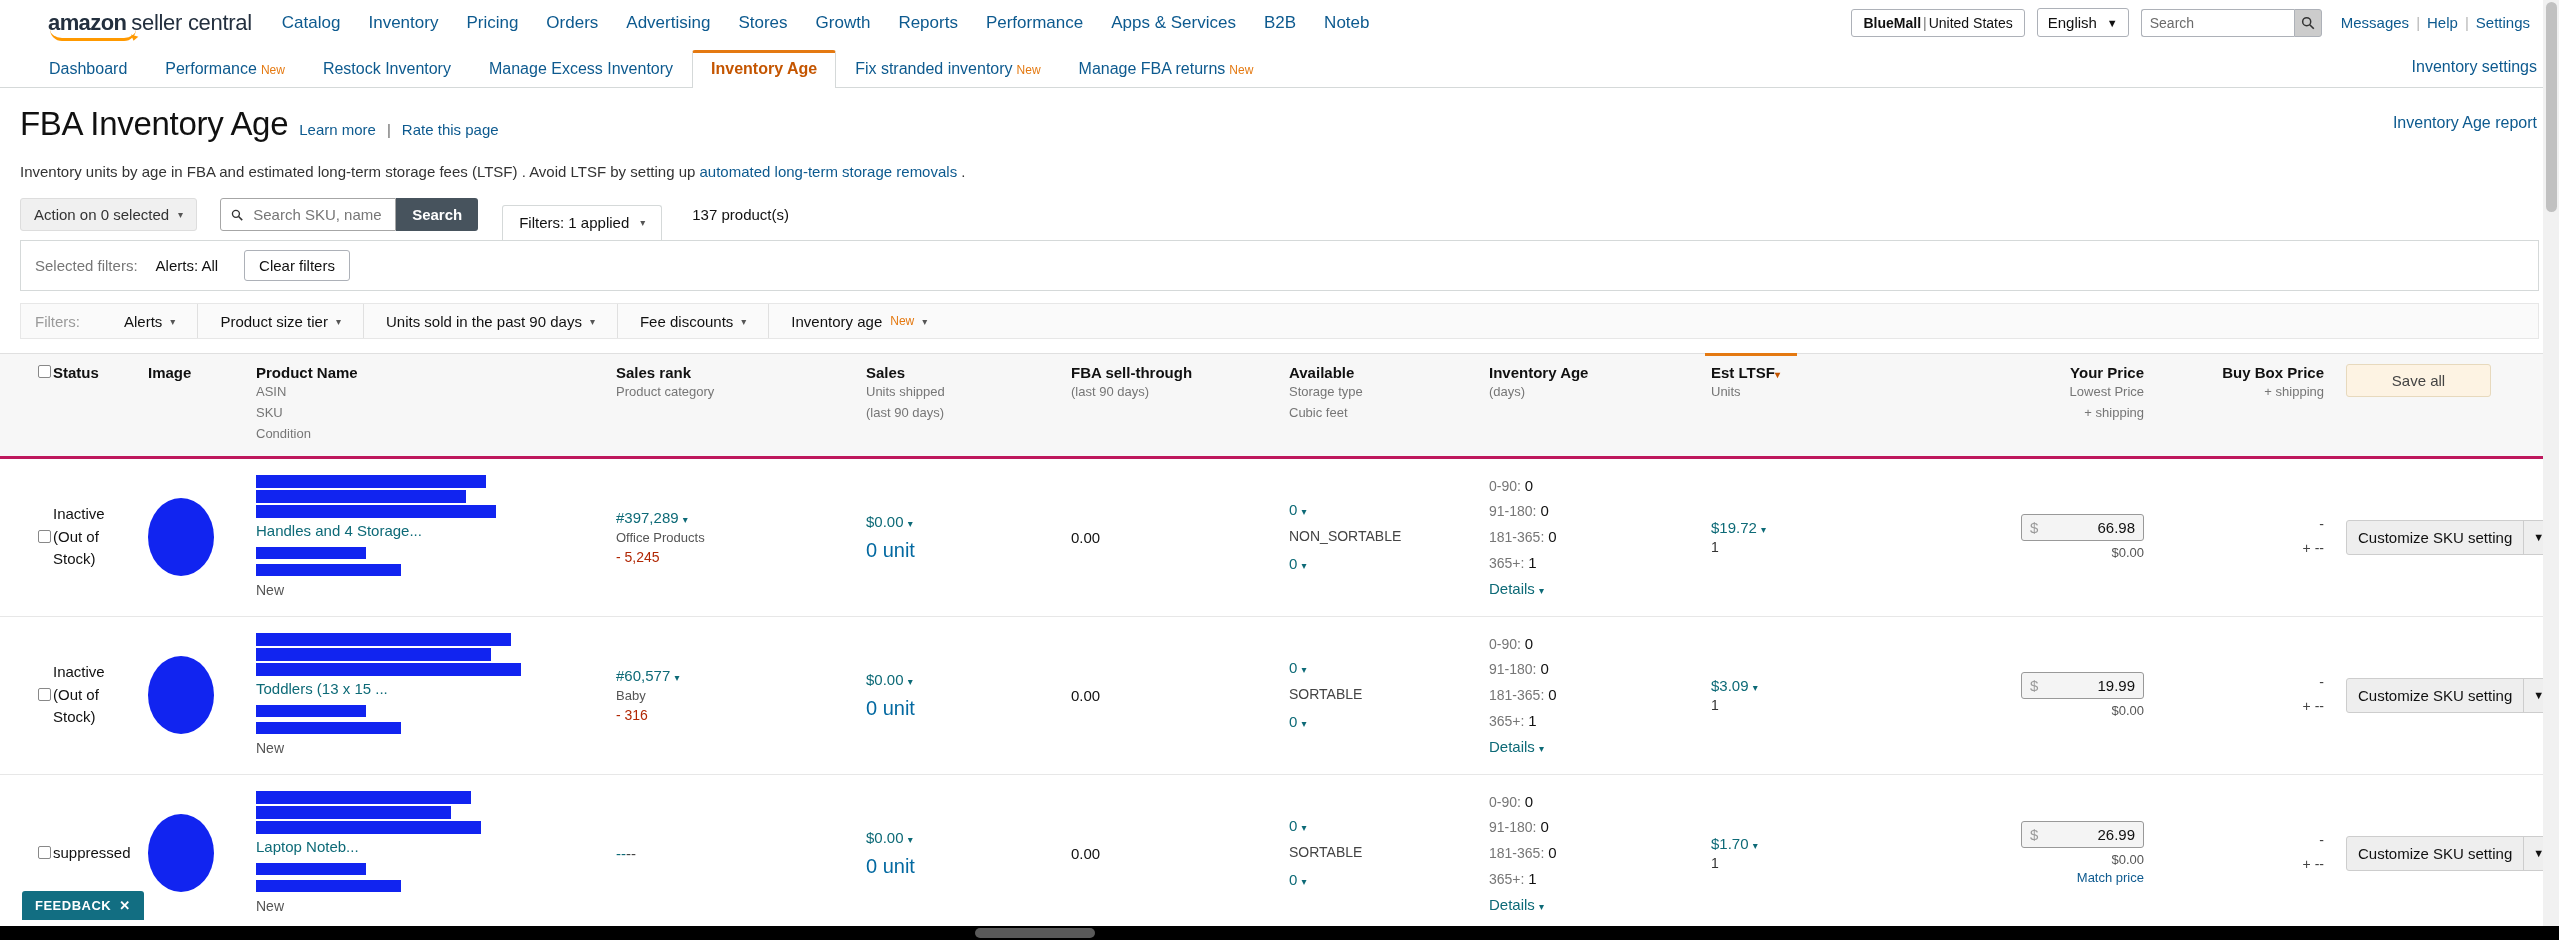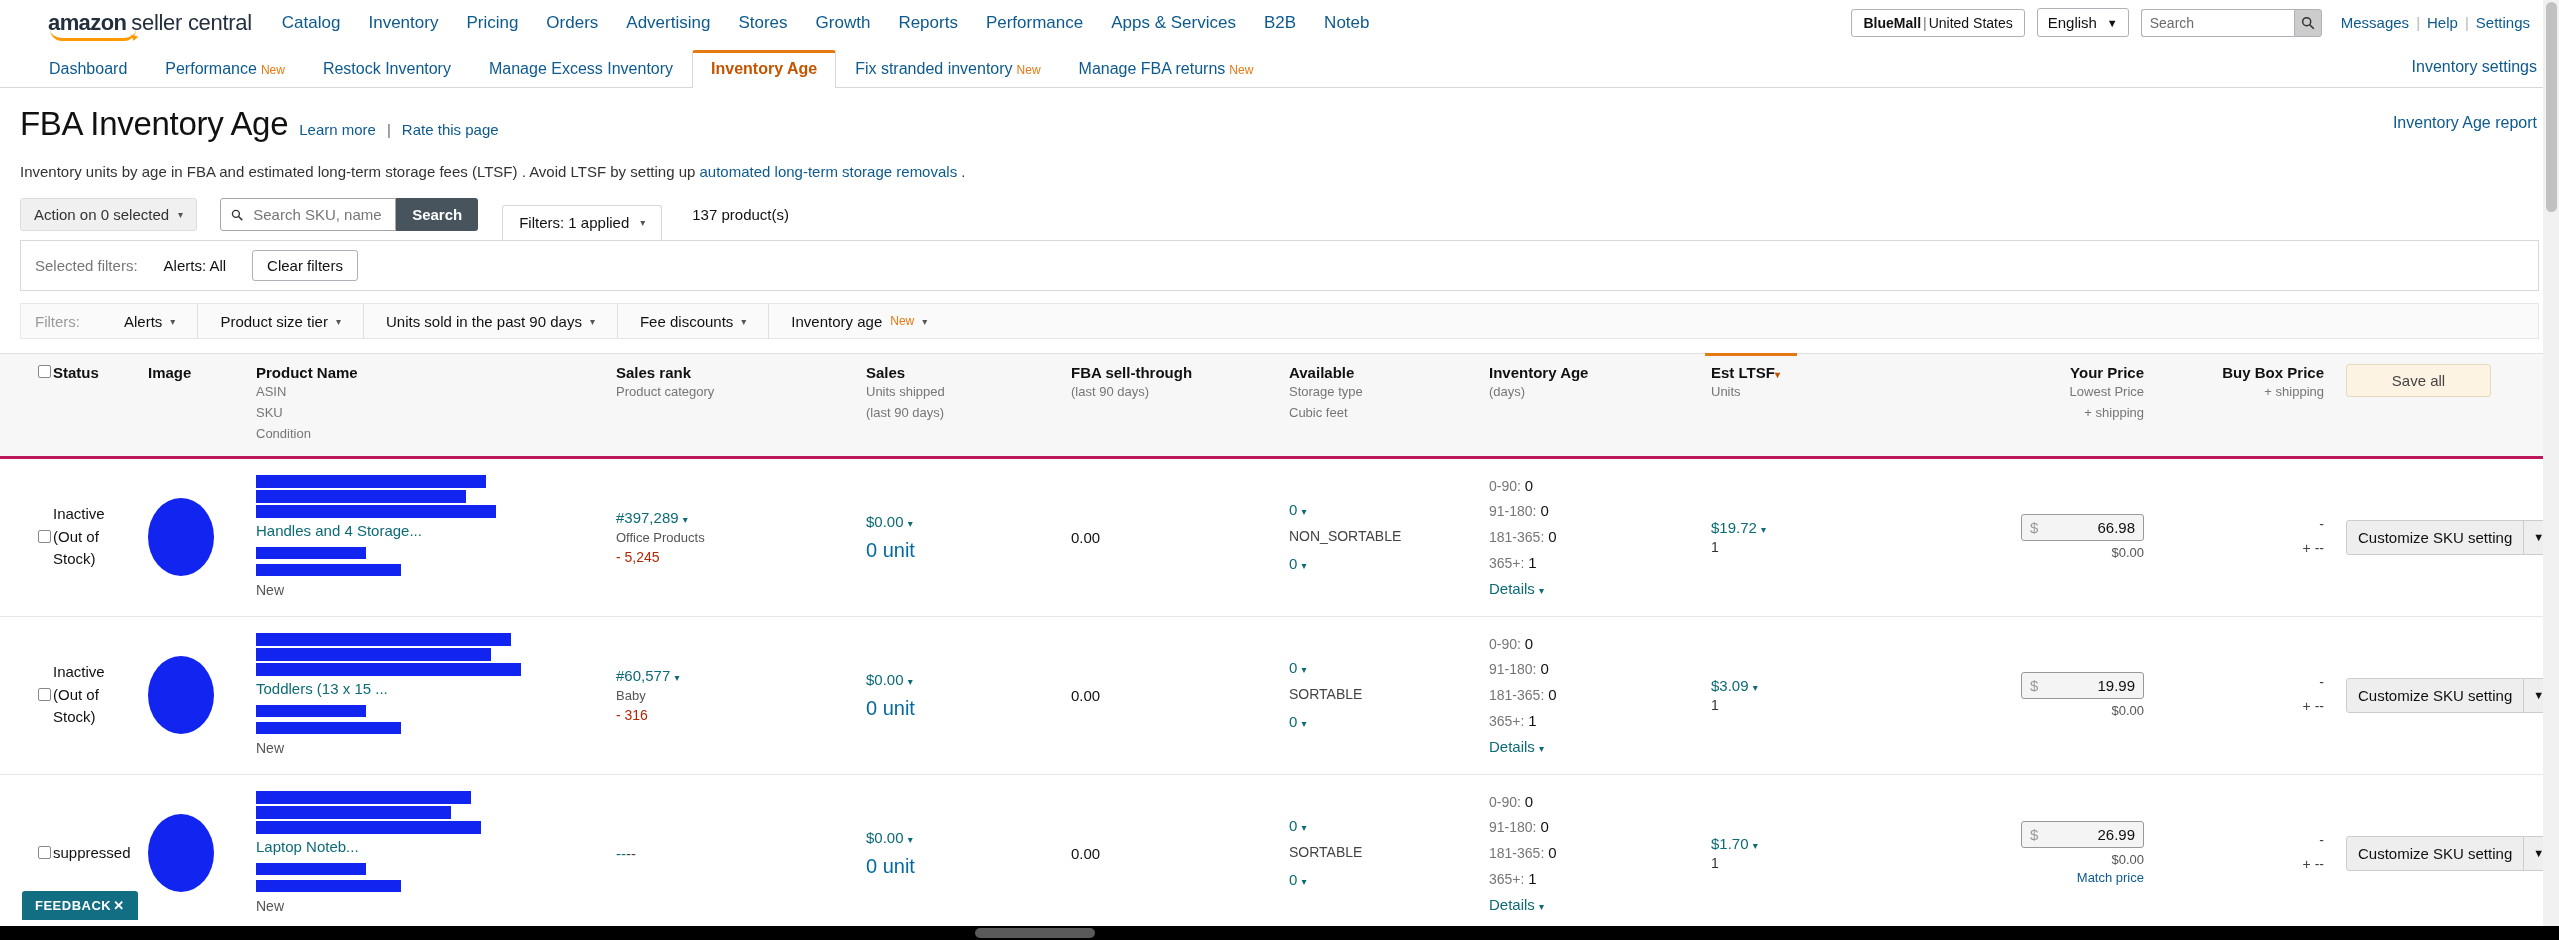--- a/index.html
+++ b/index.html
@@ -119,21 +119,21 @@
     border-radius:3px 3px 0 0; position:relative; z-index:3; top:8px;
   }
   .prodcount { margin-left:30px; font-size:15px; color:#111; }
 
   
   .selfilters {
     margin:8px 20px 0 20px; border:1px solid #d5d9d9; background:#fff;
     display:flex; align-items:center; gap:0; padding:9px 14px;
     position:relative; z-index:1;
   }
-  .selfilters .lbl { color:#767676; font-size:15px; margin-right:26px; }
+  .selfilters .lbl { color:#767676; font-size:15px; margin-right:18px; }
   .selfilters .val { color:#111; font-size:15px; margin-right:26px; }
   .clearbtn {
     border:1px solid #adb1b8; background:#fff; border-radius:3px;
     padding:6px 14px; font-size:15px; color:#111; cursor:pointer;
   }
 
   
   .filterrow {
     margin:12px 20px 0 20px; background:#fafafa; border:1px solid #e7e7e7;
     display:flex; align-items:center; padding:0 14px; height:36px;
@@ -214,21 +214,21 @@
     display:inline-flex; align-items:stretch; border:1px solid #cdcdcd;
     border-radius:3px; background:#eeeeee; cursor:pointer; overflow:hidden;
   }
   .skubtn .lab { padding:8px 11px; font-size:15px; color:#111; white-space:nowrap; }
   .skubtn .dd { padding:8px 9px; border-left:1px solid #cdcdcd; font-size:11px; color:#111; display:flex; align-items:center; }
 
   
   .feedback {
     position:absolute; left:22px; bottom:20px; background:#126e82; color:#fff;
     font-size:13px; font-weight:bold; letter-spacing:0.5px;
-    padding:7px 13px; border-radius:3px 3px 0 0; display:flex; gap:2px; align-items:center;
+    padding:7px 13px; border-radius:3px 3px 0 0; display:flex; gap:8px; align-items:center;
   }
   .scrollbar { position:absolute; right:0; top:0; width:16px; height:940px; background:#f1f1f1; }
   .scrollthumb { position:absolute; right:2px; top:2px; width:11px; height:210px; background:#c1c1c1; border-radius:6px; }
   .bottombar { position:absolute; left:0; bottom:0; width:2559px; height:14px; background:#000; }
   .bottomthumb { position:absolute; left:975px; bottom:2px; width:120px; height:10px; background:#5a5a5a; border-radius:5px; }
 </style>
 </head>
 <body>
 
 <div class="topnav">

